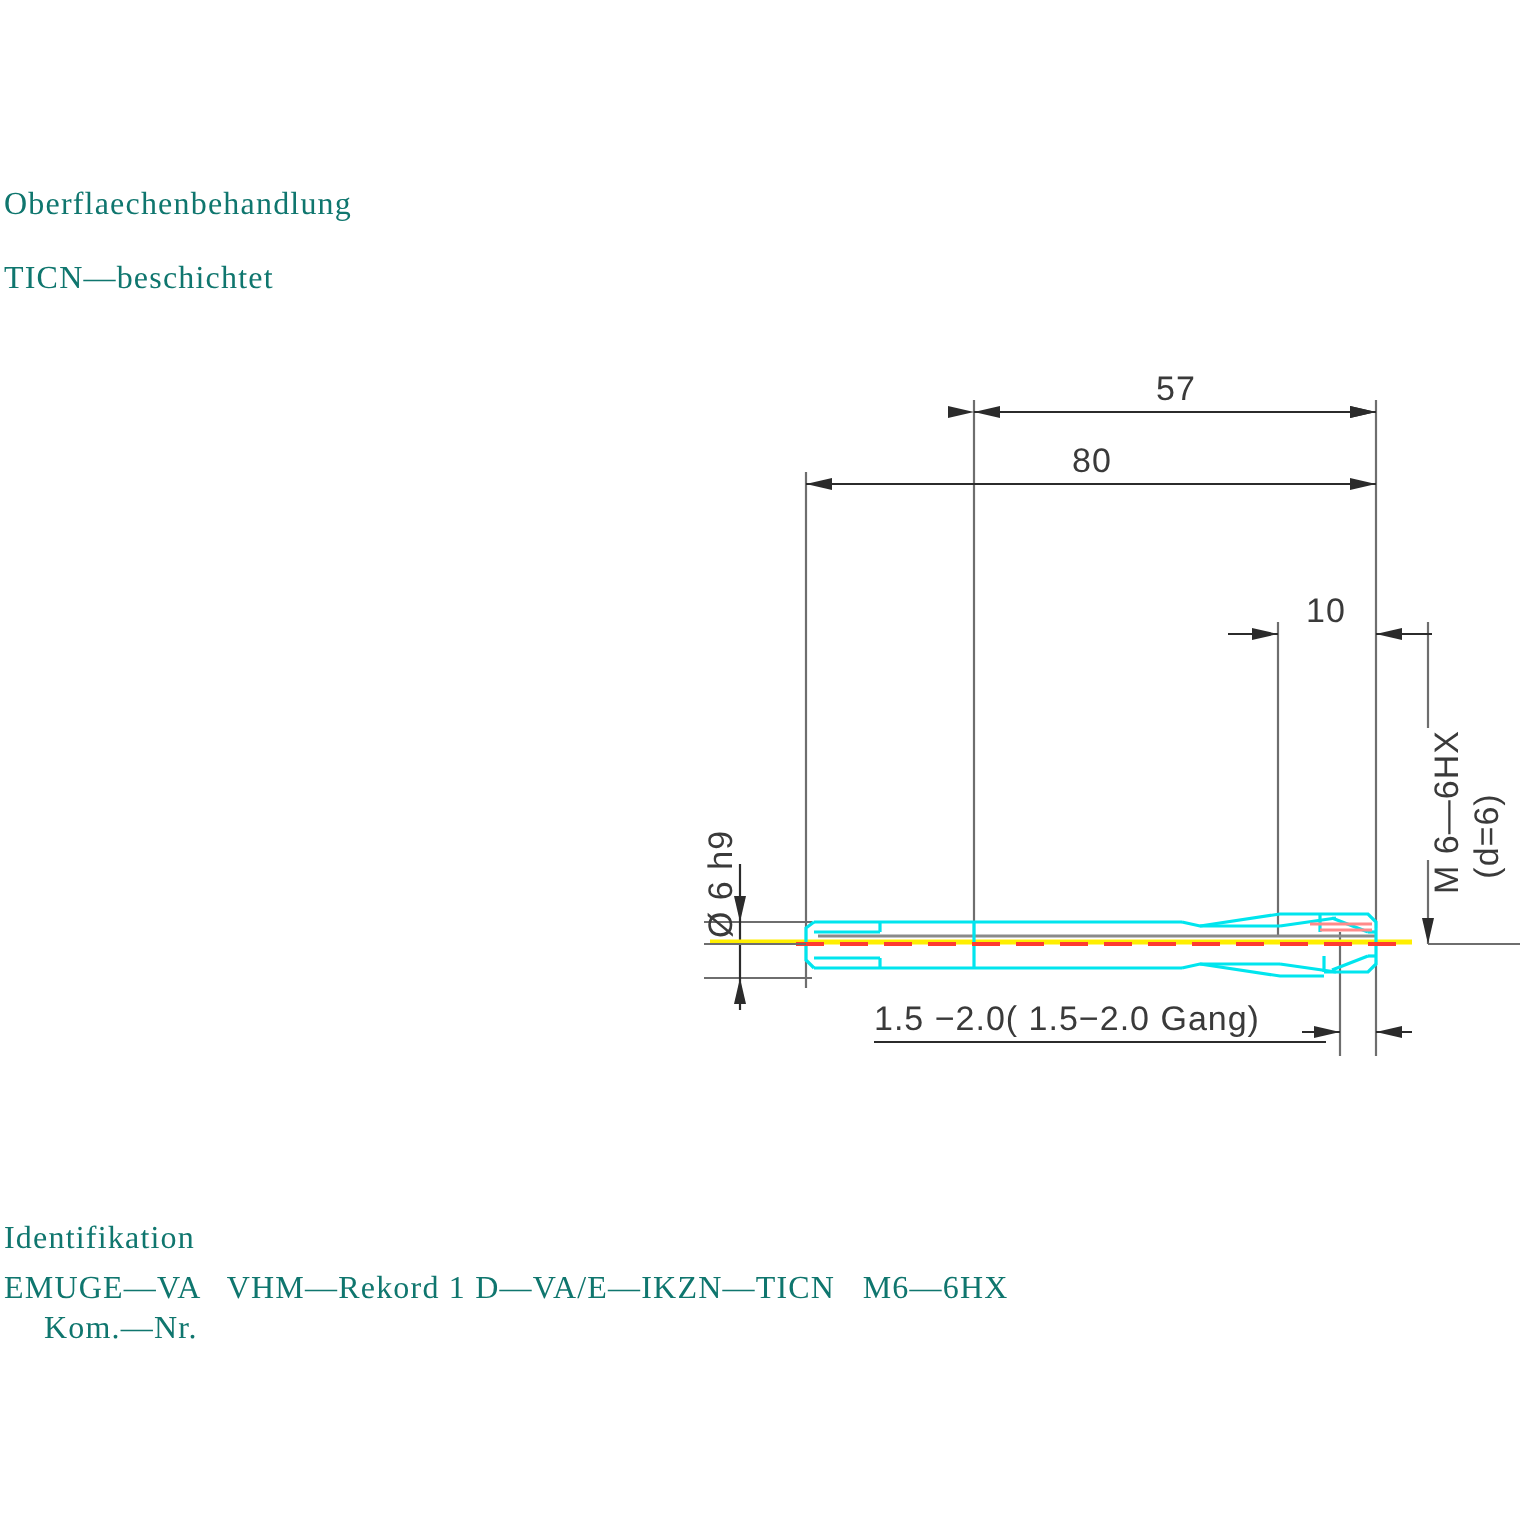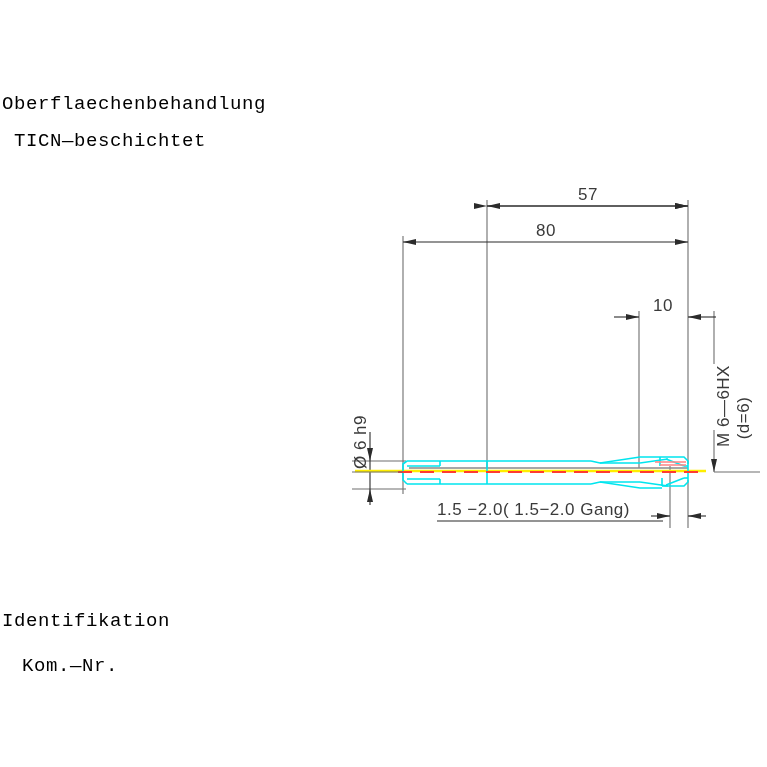--- a/index.html
+++ b/index.html
@@ -15,23 +15,23 @@
     font-family: "Liberation Sans", sans-serif;
   }
   #sheet {
     position: relative;
     width: 767px;
     height: 767px;
     background: #ffffff;
   }
   .note-text {
     position: absolute;
-    color: #000000;
-    font-family: Liberation Mono, monospace;
-    font-size: 19px;
+    color: #0f766e;
+    font-family: Liberation Serif, serif;
+    font-size: 16px;
     letter-spacing: 0.6px;
     white-space: pre;
     line-height: 1.05;
   }
   #svg-drawing {
     position: absolute;
     left: 0;
     top: 0;
     width: 767px;
     height: 767px;
@@ -43,24 +43,25 @@
     letter-spacing: 0.5px;
   }
 </style>
 </head>
 <body>
 
 <div id="sheet">
 
   <div class="note-text" style="left:2px; top:95px;">Oberflaechenbehandlung</div>
 
-  <div class="note-text" style="left:2px; top:132px;margin-left:12px;">TICN—beschichtet</div>
+  <div class="note-text" style="left:2px; top:132px;">TICN—beschichtet</div>
 
   <div class="note-text" style="left:2px; top:612px;">Identifikation</div>
 
+  <div class="note-text" style="left:2px; top:637px;">EMUGE—VA   VHM—Rekord 1 D—VA/E—IKZN—TICN   M6—6HX</div>
 
   <div class="note-text" style="left:22px; top:657px;">Kom.—Nr.</div>
 
   <svg id="svg-drawing" viewBox="0 0 767 767">
     <defs>
       <marker id="arrIn" markerWidth="14" markerHeight="8" refX="13" refY="4" orient="auto" markerUnits="userSpaceOnUse">
         <path d="M13,4 L0,1 L0,7 Z" fill="#2b2b2b"></path>
       </marker>
       <marker id="arrInV" markerWidth="8" markerHeight="14" refX="4" refY="13" orient="auto" markerUnits="userSpaceOnUse">
         <path d="M4,13 L1,0 L7,0 Z" fill="#2b2b2b"></path>

